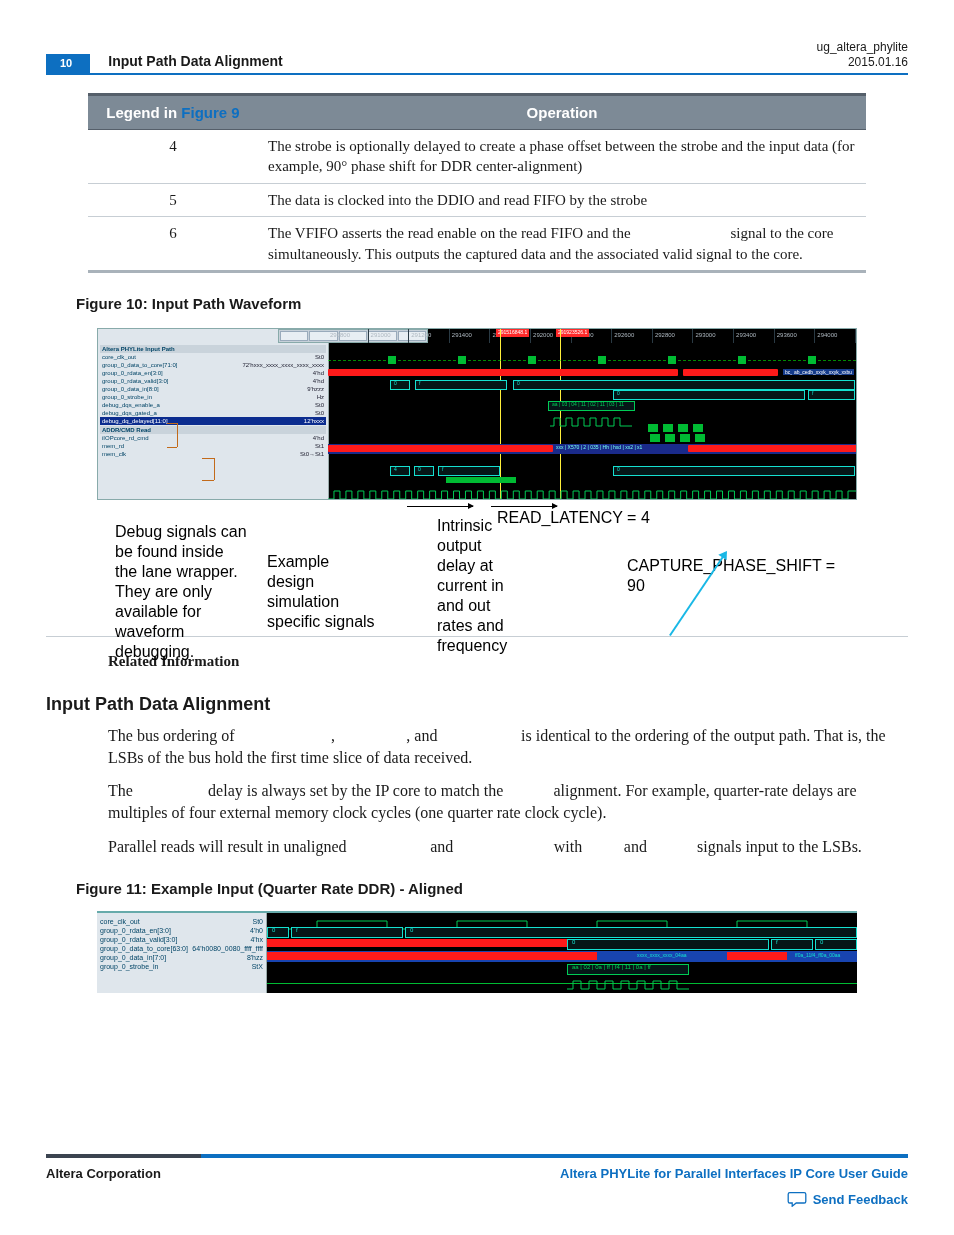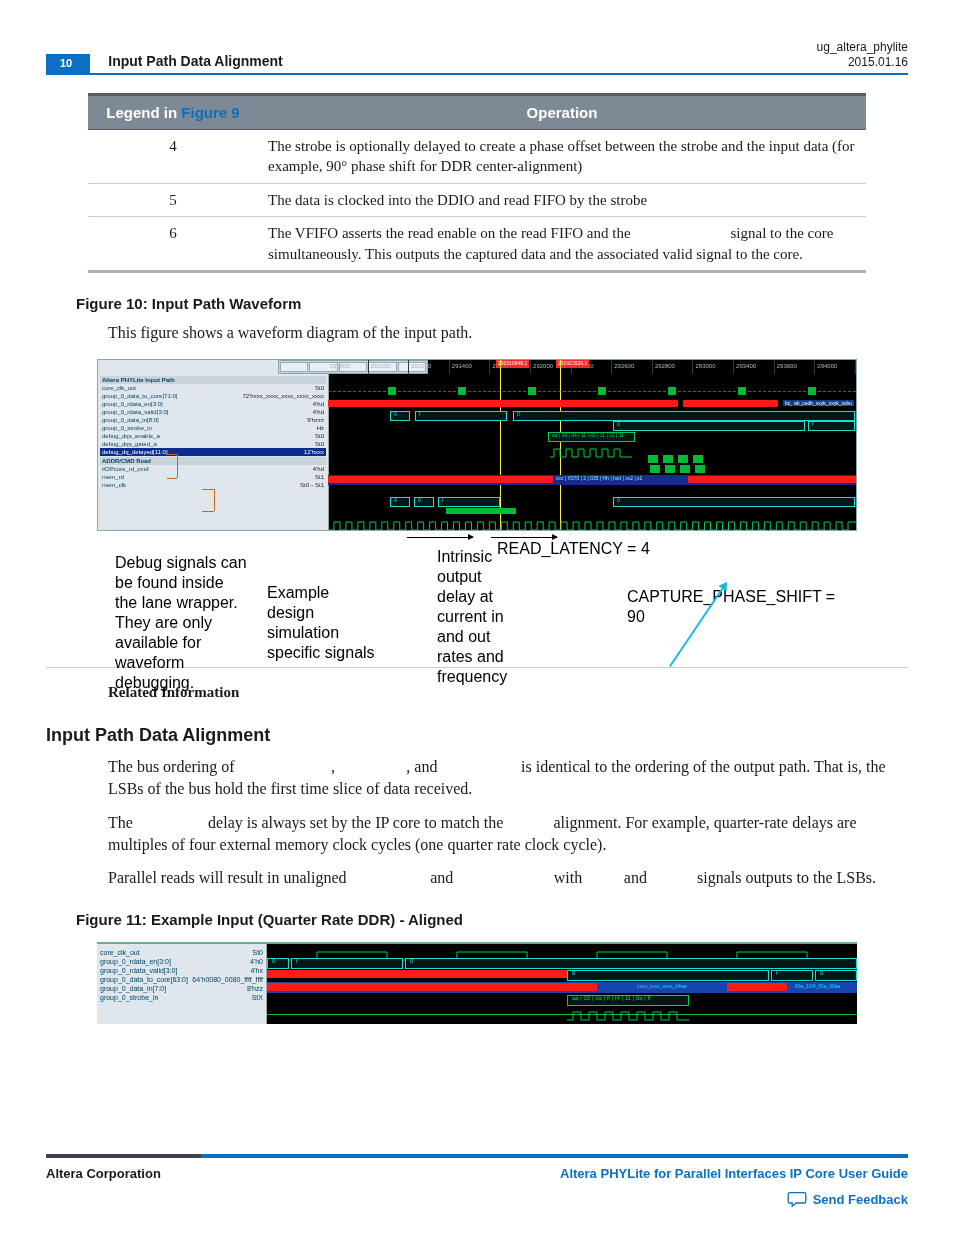--- a/index.html
+++ b/index.html
@@ -129,21 +129,20 @@
         <td>The data is clocked into the DDIO and read FIFO by the strobe</td>
       </tr>
       <tr>
         <td>6</td>
         <td><span>The VFIFO asserts the read enable on the read FIFO and the </span><span class="code hidden-code">rdata_valid</span><span> signal to the core simultaneously. This outputs the captured data and the associated valid signal to the core.</span></td>
       </tr>
     </tbody>
   </table>
 
   <div class="figtitle">Figure 10: Input Path Waveform</div>
-  <p class="bodytext">This figure shows a waveform diagram of the input path.</p>
 
   <div class="wave-wrap">
     <div class="wave1-box">
 
       <div class="wave-leftcol"></div>
       <div class="wave-toolbar">
         <div class="tb-btn"></div>
         <div class="tb-btn"></div>
         <div class="tb-btn"></div>
         <div class="tb-btn"></div>
@@ -333,21 +332,21 @@
 
   <div class="h2">Input Path Data Alignment</div>
 
   <p class="bodytext">
     <span>The bus ordering of </span><span class="code hidden-code">rdata_valid</span><span>, </span><span class="code hidden-code">rdata_en</span><span>, and </span><span class="code hidden-code">read_data</span><span> is identical to the ordering of the output path. That is, the LSBs of the bus hold the first time slice of data received.</span>
   </p>
   <p class="bodytext" style="margin-top:12px;">
     <span>The </span><span class="code hidden-code">rdata_en</span><span> delay is always set by the IP core to match the </span><span class="code hidden-code">rdata</span><span> alignment. For example, quarter-rate delays are multiples of four external memory clock cycles (one quarter rate clock cycle).</span>
   </p>
   <p class="bodytext" style="margin-top:12px;">
-    <span>Parallel reads will result in unaligned </span><span class="code hidden-code">read_data</span><span> and </span><span class="code hidden-code">rdata_valid</span><span> with </span><span class="code hidden-code">data</span><span> and </span><span class="code hidden-code">valid</span><span> signals outputs to the LSBs.</span>
+    <span>Parallel reads will result in unaligned </span><span class="code hidden-code">read_data</span><span> and </span><span class="code hidden-code">rdata_valid</span><span> with </span><span class="code hidden-code">data</span><span> and </span><span class="code hidden-code">valid</span><span> signals input to the LSBs.</span>
   </p>
 
   <div class="figtitle">Figure 11: Example Input (Quarter Rate DDR) - Aligned</div>
 
   <div class="wave2">
     <div class="w2-left">
       <div class="row">
           <span>core_clk_out</span>
           <span>St0</span>
         </div>

